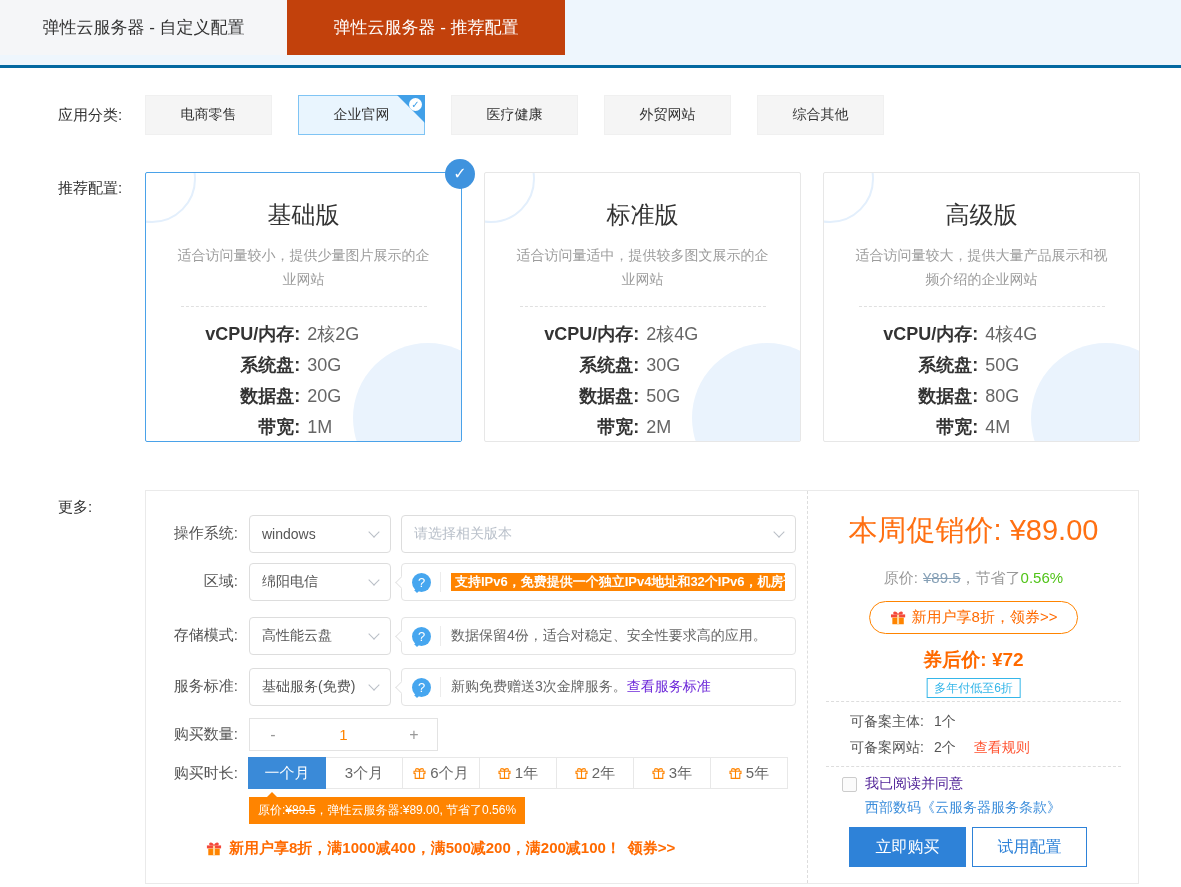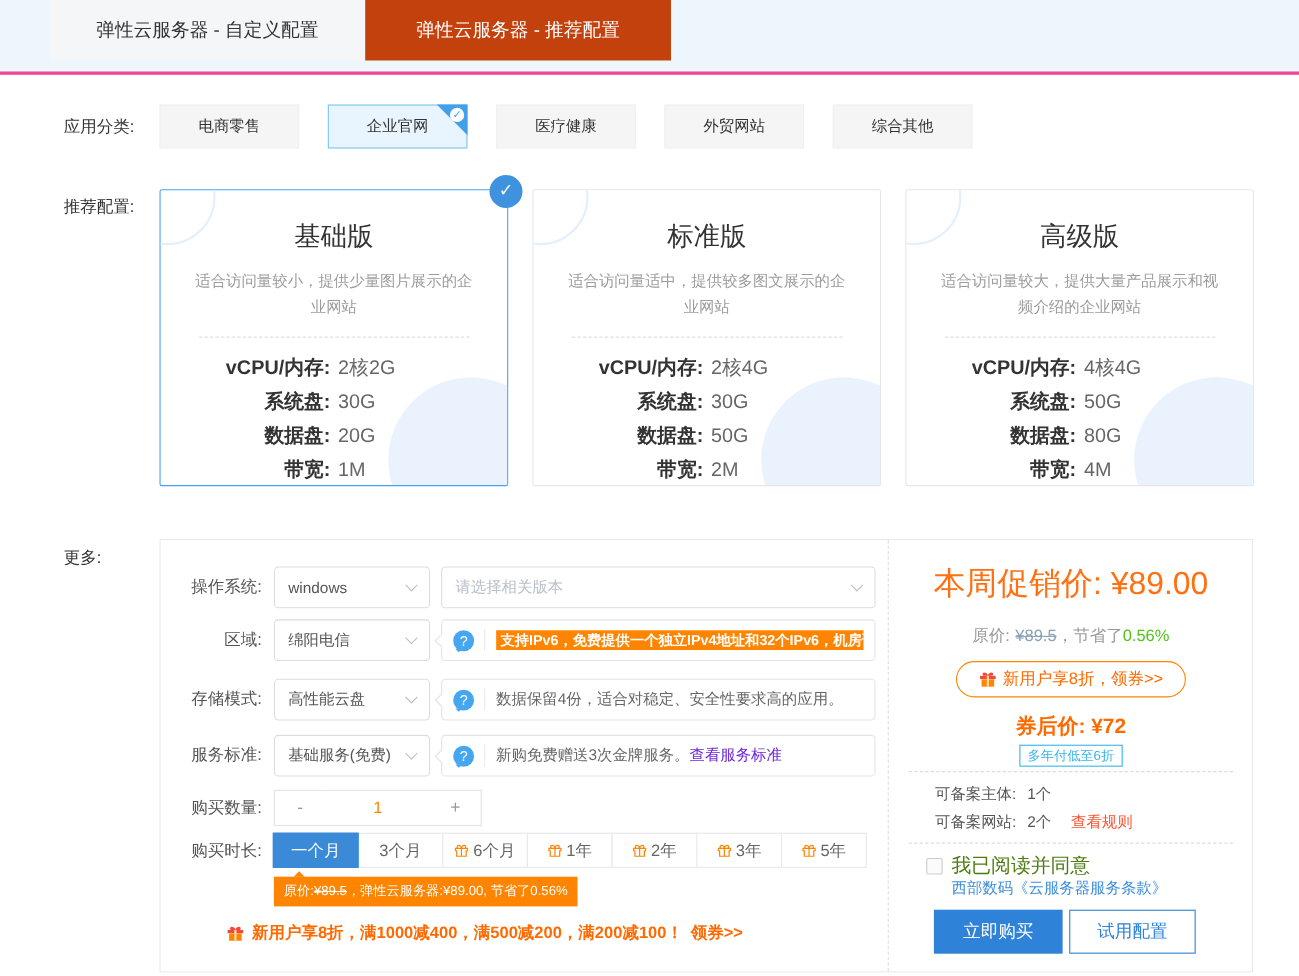--- a/index.html
+++ b/index.html
@@ -2,21 +2,21 @@
 <html><head>
 <meta charset="utf-8">
 <style>
   * { margin:0; padding:0; box-sizing:border-box; }
   html,body { background:#fff; }
   body { font-family:"Liberation Sans","DejaVu Sans",sans-serif; }
   .screen { position:relative; width:1181px; height:887px; background:#fff; overflow:hidden; }
 
   
   .tabbar { position:absolute; left:0; top:0; width:1181px; height:68px;
-            background:#eef6fd; border-bottom:3px solid #ec4899; display:flex;padding-left:45px; }
+            background:#eef6fd; border-bottom:3px solid #0369a1; display:flex; }
   .tab { height:55px; display:flex; align-items:center; justify-content:center;
          font-size:17px; color:#333; cursor:pointer; }
   .tab.inactive { width:287px; background:#f5f6f8; }
   .tab.active { width:278px; background:#c2410c; color:#fff; }
 
   
   .sec-label { position:absolute; left:58px; font-size:15px; color:#333; }
 
   
   .cat-row { position:absolute; left:145px; top:95px; display:flex; gap:26px; }
@@ -117,21 +117,21 @@
                  font-size:15px; white-space:nowrap; cursor:pointer; background:#fff; }
   .after-price { top:156px; font-size:19px; font-weight:bold; color:#ff6a00; }
   .badge-wrap { position:absolute; top:187px; left:50%; transform:translateX(-50%); }
   .my-badge { border:1px solid #35b6e9; color:#35b6e9; font-size:12px; padding:2px 7px;
               cursor:pointer; background:#fff; }
   .hr-dash { position:absolute; left:18px; right:18px; border-top:1px dashed #ddd; }
   .filing-row { position:absolute; left:42px; font-size:14px; color:#555; }
   .filing-val { margin-left:10px; color:#555; }
   .rule-link { margin-left:18px; color:#ff5230; cursor:pointer; }
   .agree-row { position:absolute; left:34px; display:flex; align-items:center; gap:8px;
-               font-size:18px; color:#4d7c0f; }
+               font-size:14px; color:#4c1d95; }
   .checkbox { width:15px; height:15px; border:1px solid #ccc; background:#fbfbfb;
               border-radius:2px; cursor:pointer; }
   .terms-link { position:absolute; left:57px; font-size:14px; color:#3d8edb; cursor:pointer; }
   .buy-btn { position:absolute; left:41px; top:336px; width:117px; height:40px;
              background:#2e82d8; color:#fff; font-size:16px; border:none; cursor:pointer; }
   .trial-btn { position:absolute; left:164px; top:336px; width:115px; height:40px;
              background:#fff; color:#2e82d8; font-size:16px; border:1px solid #2e82d8; cursor:pointer; }
   .gift-svg { flex:0 0 auto; display:inline-block; }
 </style>
 </head>

